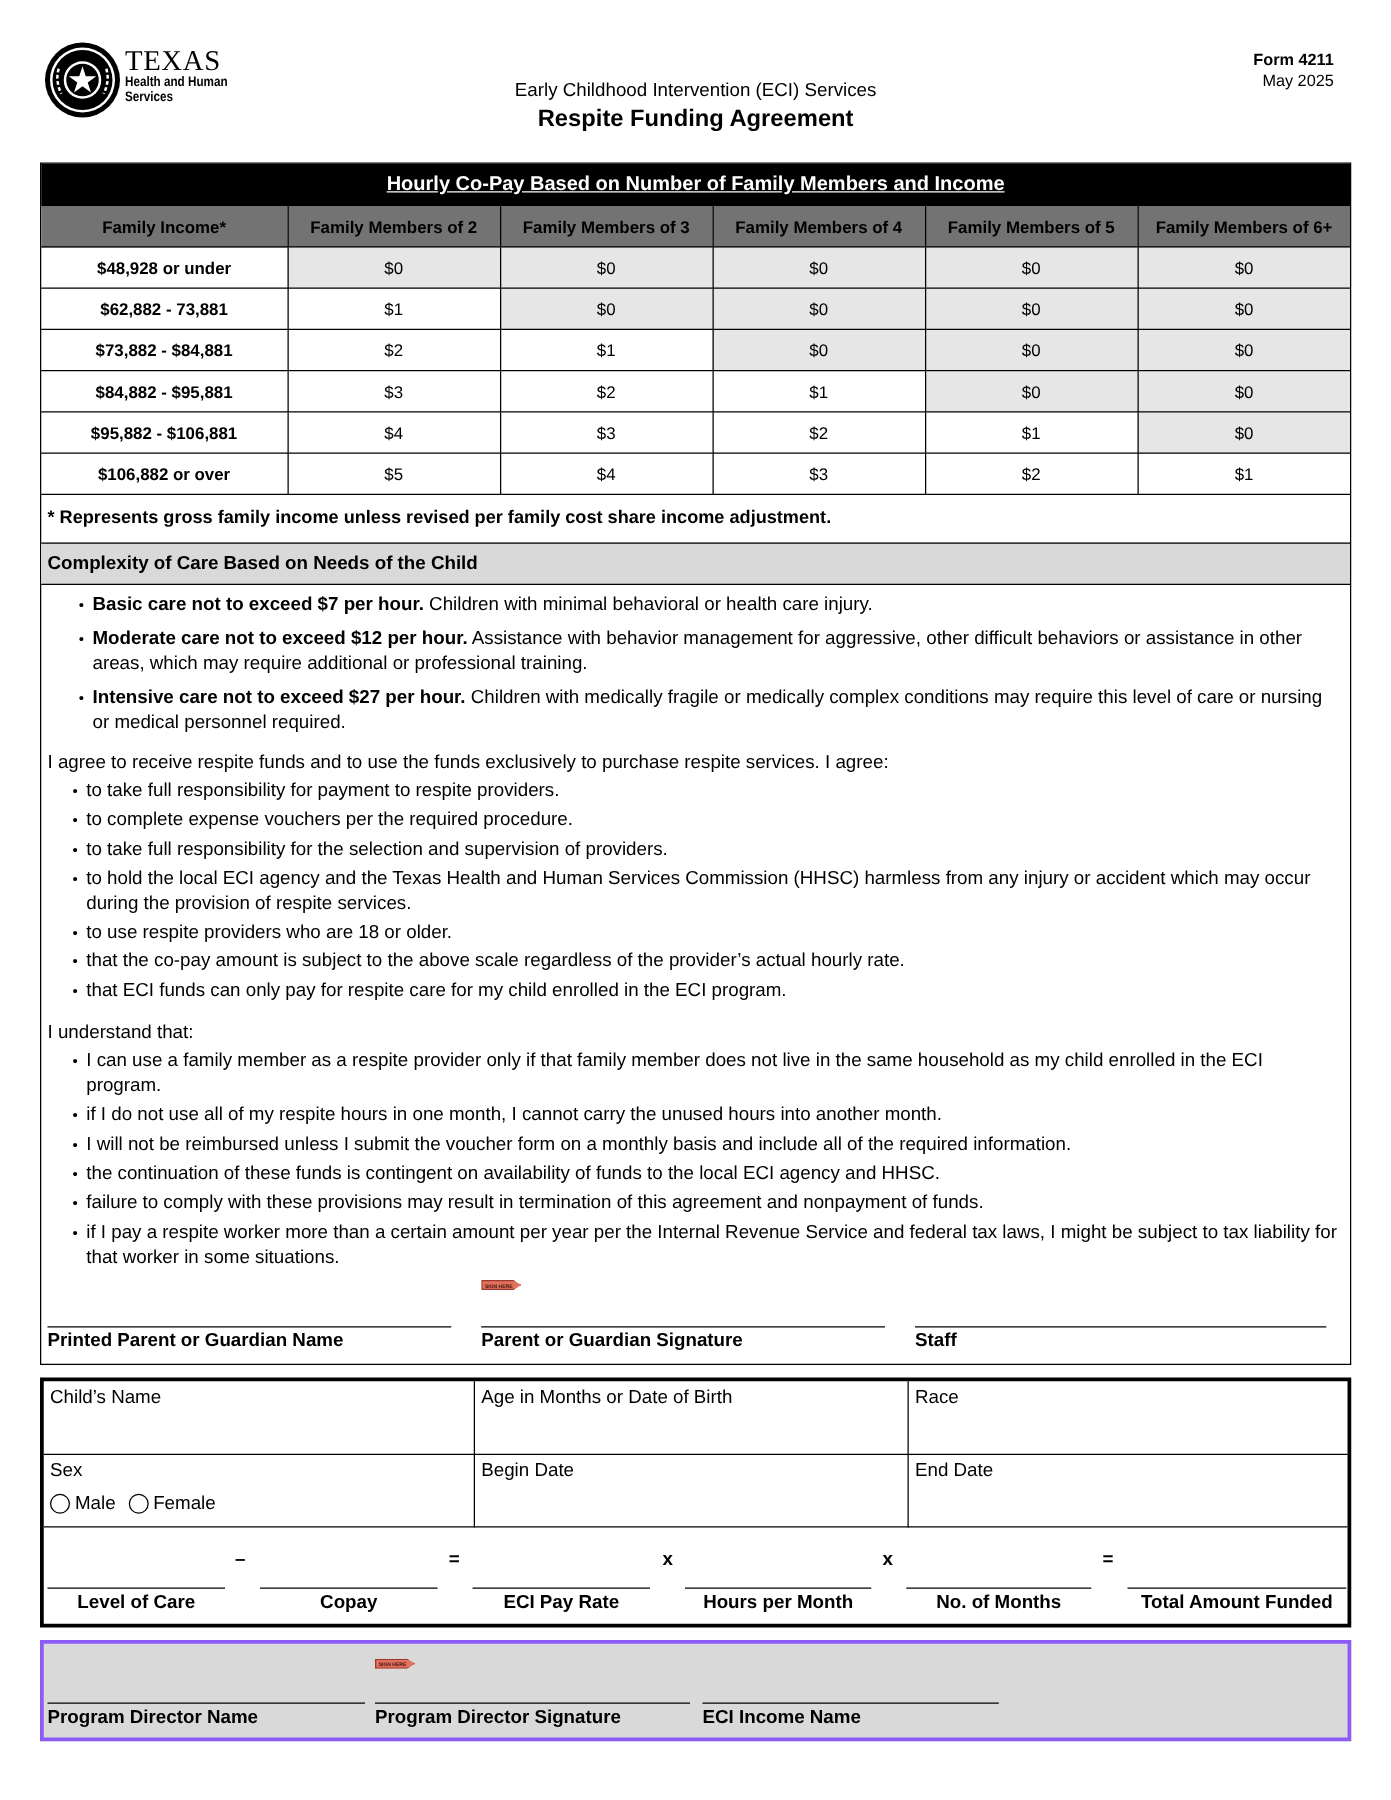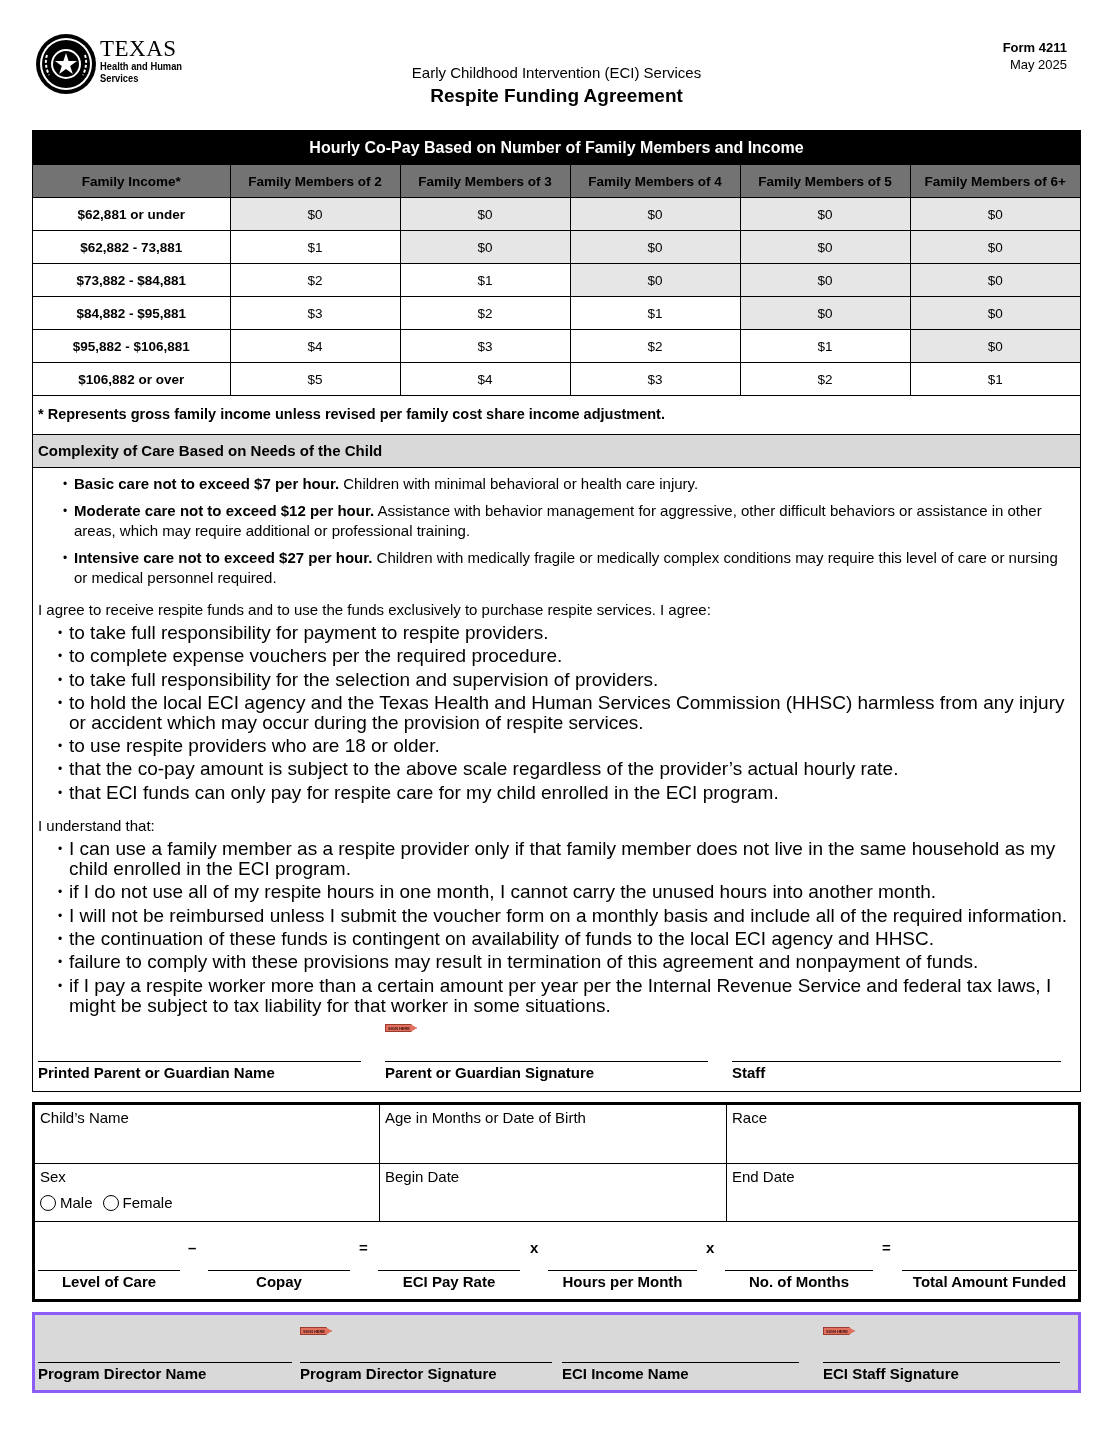--- a/index.html
+++ b/index.html
@@ -15,41 +15,41 @@
 
     .title-block { position: absolute; left: 0; width: 1113px; top: 64px; text-align: center; }
     .subtitle { font-size: 15px; line-height: 18px; }
     .title { font-size: 19px; font-weight: bold; line-height: 24px; margin-top: 2px; }
 
     .form-id { position: absolute; right: 46px; top: 39px; text-align: right; font-size: 13px; line-height: 17px; }
     .form-id .num { font-weight: bold; }
 
     .main { position: absolute; left: 32px; top: 130px; width: 1049px; height: 962px; border: 1px solid #000; }
 
-    .copay-title { background: #000; color: #fff; font-weight: bold; font-size: 16px; text-align: center; height: 33px; line-height: 33px; }
+    .copay-title { background: #000; color: #fff; font-weight: bold; font-size: 16px; text-align: center; height: 33px; line-height: 33px; text-decoration: underline; }
     table.copay { width: 100%; border-collapse: collapse; table-layout: fixed; }
     table.copay th, table.copay td { border: 1px solid #000; text-align: center; font-size: 13.5px; height: 33px; }
     table.copay th { background: #737373; font-weight: bold; height: 33px; text-align: center; }
     table.copay th:first-child, table.copay td:first-child { border-left: none; }
     table.copay th:last-child, table.copay td:last-child { border-right: none; }
     table.copay td.inc { font-weight: bold; }
     table.copay td.shade { background: #e6e6e6; }
     col.c0 { width: 197px; }
 
     .footnote { font-size: 14.5px; font-weight: bold; padding: 10px 5px 0 5px; height: 38px; }
     .complex-head { background: #d9d9d9; border-top: 1px solid #000; border-bottom: 1px solid #000; font-weight: bold; font-size: 15px; height: 34px; line-height: 32px; padding-left: 5px; }
 
     .care-list { list-style: none; padding: 6px 10px 0 30px; }
     .care-list li { font-size: 15px; line-height: 20px; margin-bottom: 7px; position: relative; padding-left: 11px; }
     .care-list li::before { content: "•"; position: absolute; left: 0; top: 0; font-size: 12px; }
     .care-list b { font-weight: bold; }
 
     .agree-intro { font-size: 15px; line-height: 20px; padding: 5px 5px 0 5px; }
     .agree-list { list-style: none; padding: 0 10px 0 25px; margin-top: 3px; }
-    .agree-list li { font-size: 19px; line-height: 20px; margin-bottom: 3.3px; position: relative; padding-left: 11px; }
+    .agree-list li { font-size: 15px; line-height: 20px; margin-bottom: 3.3px; position: relative; padding-left: 11px; }
     .agree-list li::before { content: "•"; position: absolute; left: 0; top: 0; font-size: 12px; }
 
     .understand-intro { font-size: 15px; line-height: 20px; padding: 10px 5px 0 5px; }
 
     .sig-row { position: absolute; left: 0; top: 895px; width: 100%; height: 60px; }
     .sig-field { position: absolute; top: 0; height: 60px; }
     .sig-line { position: absolute; top: 35px; left: 0; right: 0; border-top: 1px solid #000; }
     .sig-label { position: absolute; top: 38px; left: 0; font-weight: bold; font-size: 15px; white-space: nowrap; }
     .sign-tag { position: absolute; width: 32px; height: 8px; background: #e2705f; border: 1px solid #9b3b2e; clip-path: polygon(0 0, 80% 0, 100% 50%, 80% 100%, 0 100%); font-size: 4px; line-height: 7px; color: #3a0f0a; font-weight: bold; padding-left: 2px; overflow: hidden; white-space: nowrap; }
 
@@ -117,21 +117,21 @@
         <th>Family Income*</th>
         <th>Family Members of 2</th>
         <th>Family Members of 3</th>
         <th>Family Members of 4</th>
         <th>Family Members of 5</th>
         <th>Family Members of 6+</th>
       </tr>
     </thead>
     <tbody id="copay-body">
         <tr>
-          <td class="inc">$62,881 or under</td>
+          <td class="inc">$48,928 or under</td>
           <td class="shade">$0</td>
           <td class="shade">$0</td>
           <td class="shade">$0</td>
           <td class="shade">$0</td>
           <td class="shade">$0</td>
         </tr>
         <tr>
           <td class="inc">$62,882 - 73,881</td>
           <td>$1</td>
           <td class="shade">$0</td>
@@ -291,18 +291,13 @@
   </div>
   <div class="sig-field" style="left:265px; width:252px; top:12px;">
     <div class="sign-tag" style="left:0; top:0;">SIGN HERE</div>
     <div class="sig-line"></div>
     <div class="sig-label">Program Director Signature</div>
   </div>
   <div class="sig-field" style="left:527px; width:237px; top:12px;">
     <div class="sig-line"></div>
     <div class="sig-label">ECI Income Name</div>
   </div>
-  <div class="sig-field" style="left:788px; width:237px; top:12px;">
-    <div class="sign-tag" style="left:0; top:0;">SIGN HERE</div>
-    <div class="sig-line"></div>
-    <div class="sig-label">ECI Staff Signature</div>
-  </div>
 </div>
 
 </body></html>

